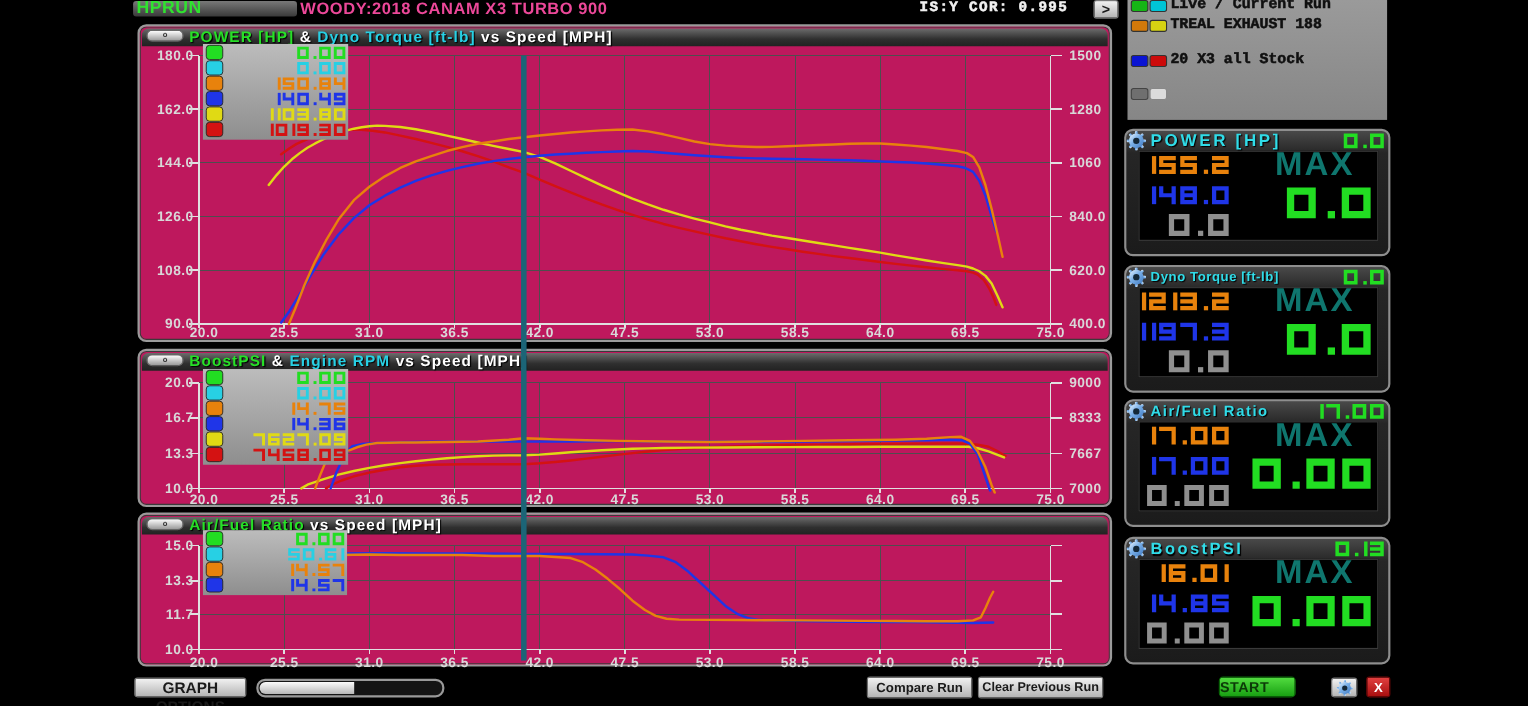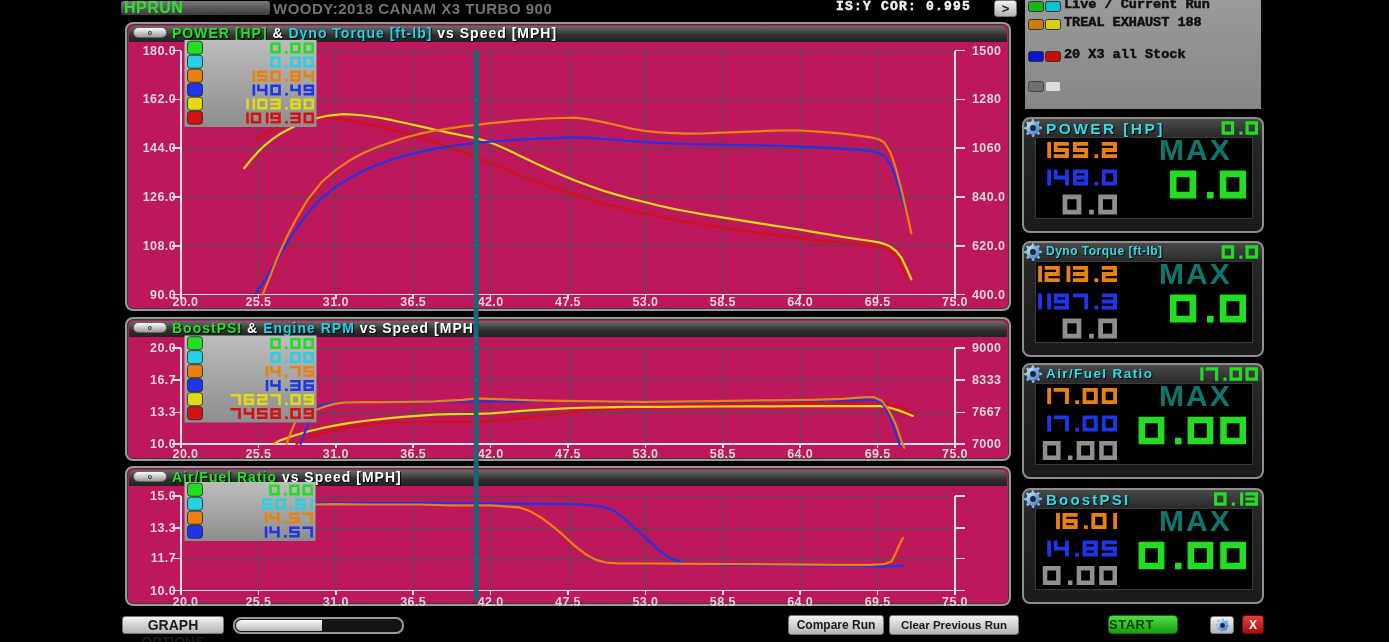--- a/index.html
+++ b/index.html
@@ -6,21 +6,21 @@
 .panel{position:absolute;left:125px;width:886px;background:#be185d;border:2px solid #9a9a9a;border-radius:8px;box-shadow:inset 0 0 0 1px #3a3a3a}
 .phead{position:absolute;left:2px;top:2px;right:2px;height:16px;border-radius:6px 6px 0 0;background:linear-gradient(#6b6b6b,#2f2f2f 60%,#222)}
 .pill{position:absolute;left:6px;top:2.5px;width:34px;height:11px;border-radius:6px;background:linear-gradient(#fdfdfd,#9a9a9a);border:1px solid #666;color:#333;font-size:7px;font-weight:bold;text-align:center;line-height:9px}
 .ptit{position:absolute;left:45px;top:1px;font-size:14px;font-weight:bold;letter-spacing:1px;color:#fff;text-shadow:1px 1px 1px #000;white-space:nowrap}
 .gn{color:#27e027} .cy{color:#27d0e4}
 .gpanel{left:1022px;width:242px;height:116px;background:linear-gradient(#494949,#262626 18%,#1b1b1b);border:2px solid #8e8e8e;border-radius:8px}
 .gbody{left:1035px;width:218px;height:82px;background:#000;border:1px solid #3a3a3a}
 .gtit{font-weight:bold;color:#30dce8;letter-spacing:0.5px;text-shadow:1px 1px 1px #000;white-space:nowrap}
 .maxt{font-size:30px;font-weight:bold;color:#0f766e;width:90px;text-align:left;letter-spacing:2px}
 .btn{position:absolute;background:linear-gradient(#f2f2f2,#b4b4b4);border:1px solid #777;border-radius:3px;color:#1a1a1a;font-weight:bold;text-align:center}
-.toptit{position:absolute;left:273px;top:0px;font-size:15px;font-weight:bold;color:#737373;letter-spacing:0.5px}
+.toptit{position:absolute;left:273px;top:0px;font-size:15px;font-weight:bold;color:#ec4899;letter-spacing:0.5px}
 .mono{font-family:"Liberation Mono",monospace;font-weight:bold;-webkit-text-stroke:0.5px currentColor}
 </style></head>
 <body>
 
 <div class="abs" style="left:121px;top:1px;width:149px;height:14px;border-radius:3px;background:linear-gradient(#787878,#3a3a3a)"></div>
 <div class="abs" style="left:124px;top:-1px;font-size:16px;font-weight:bold;color:#2fe22f;letter-spacing:0.5px">HPRUN</div>
 <div class="toptit">WOODY:2018 CANAM X3 TURBO 900</div>
 <div class="abs mono" style="left:836px;top:-1px;font-size:13px;color:#f0f0f0;letter-spacing:1.2px">IS:Y COR: 0.995</div>
 <div class="btn" style="left:994px;top:0px;width:23px;height:17px;font-size:13px;line-height:15px">&gt;</div>
 
@@ -210,21 +210,21 @@
       <use href="#d0" x="28.5"></use>
       <use href="#d0" x="47.5"></use>
     </g>
   </svg>
 
 <div class="btn" style="left:122px;top:616px;width:102px;height:18px;font-size:14px;line-height:17px">GRAPH OPTIONS</div>
 <div class="abs" style="left:233px;top:617px;width:171px;height:17px;border-radius:8px;border:2px solid #999;background:#141414;overflow:hidden">
   <div class="abs" style="left:1px;top:1px;width:86px;height:11px;border-radius:6px 0 0 6px;background:linear-gradient(#fbfbfb,#b6b6b6)"></div>
 </div>
 <div class="btn" style="left:788px;top:615px;width:96px;height:20px;font-size:12px;line-height:19px">Compare Run</div>
-<div class="btn" style="left:889px;top:615px;width:130px;height:20px;font-size:11.5px;line-height:19px">Clear Previous Run</div>
+<div class="btn" style="left:889px;top:615px;width:114px;height:20px;font-size:11.5px;line-height:19px">Clear Previous Run</div>
 <div class="abs" style="left:1108px;top:615px;width:70px;height:19px;border-radius:4px;background:linear-gradient(#52dc40,#18a012);border:1px solid #0b6c08;color:#0c3a08;font-weight:bold;font-size:13px;text-align:left;line-height:18px;letter-spacing:0.5px">START</div>
 <div class="btn" style="left:1210px;top:616px;width:24px;height:18px"><svg width="15" height="15" viewBox="0 0 20 20" style="margin-top:1px">
       <use href="#gear" style="color:#5b9bd5"></use>
     </svg></div>
 <div class="abs" style="left:1242px;top:615px;width:22px;height:19px;border-radius:3px;background:linear-gradient(#e24040,#a80f0f);border:1px solid #6e0808;color:#fff;font-weight:bold;font-size:12px;text-align:center;line-height:18px">X</div>
 
 <div class="abs" style="left:0;top:0"><svg id="overlay" width="1389" height="642" viewBox="0 0 1389 642">
       <defs>
         <g id="d0">
           <path d="M0 0H15V3.8H0ZM11.2 0H15V8H11.2ZM11.2 8H15V16H11.2ZM0 12.2H15V16H0ZM0 8H3.8V16H0ZM0 0H3.8V8H0Z"></path>

